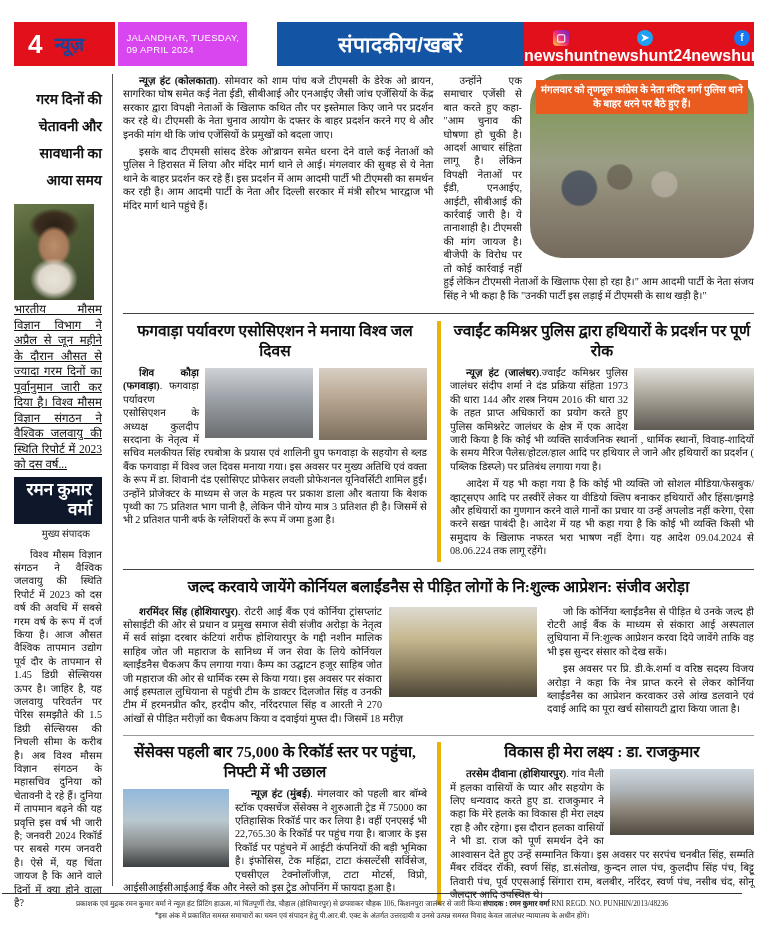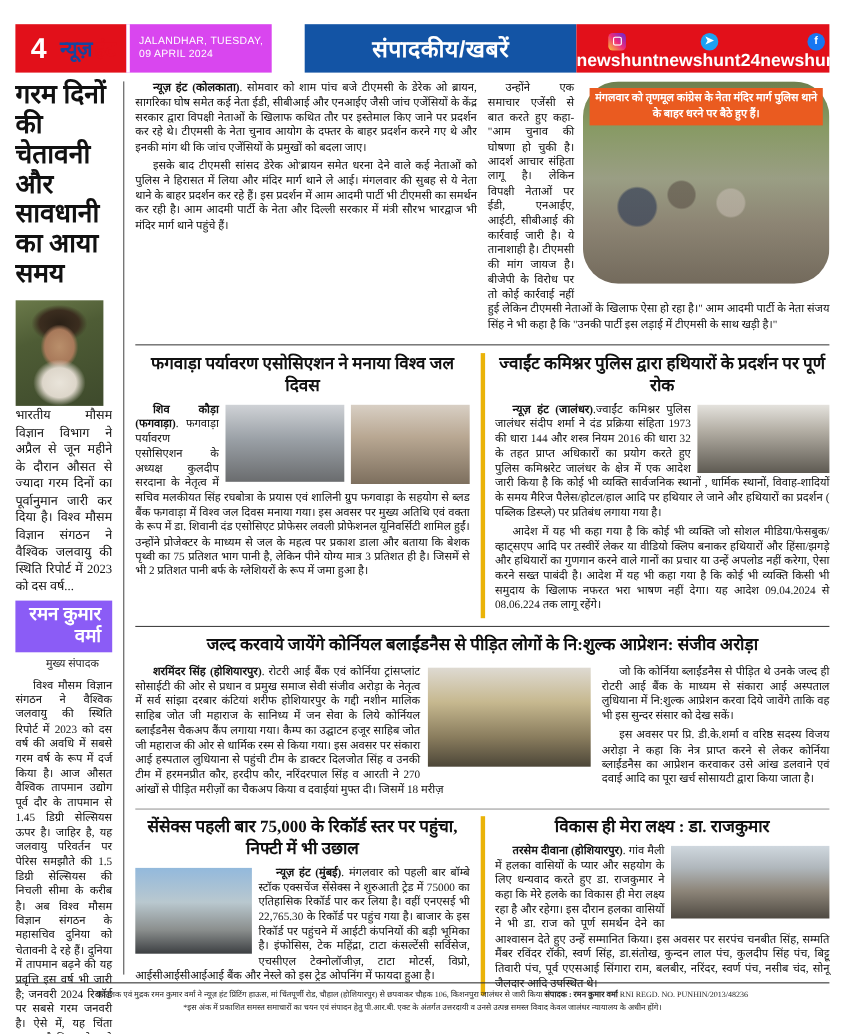--- a/index.html
+++ b/index.html
@@ -149,48 +149,49 @@
   .col-right {
     flex: 1 1 auto;
     padding-left: 10px;
     box-sizing: border-box;
   }
 
   
   .ed-title {
     font-family: "Liberation Serif", serif;
     font-weight: bold;
-    font-size: 24px;
+    font-size: 14px;
     line-height: 27px;
-    text-align: left;
-    margin: 0 0 8px 0;
+    text-align: right;
+    margin: 12px 0 8px 0;
   }
   .ed-intro-wrap {
     overflow: hidden;
+    text-decoration: underline;
   }
   .ed-photo {
     float: left;
     width: 80px;
     height: 96px;
     margin: 2px 8px 2px 0;
     background:
       radial-gradient(ellipse 34px 30px at 50% 78%, #e9e4da 0%, #ddd6ca 45%, rgba(221,214,202,0) 70%),
       radial-gradient(ellipse 22px 26px at 50% 44%, #b98f6b 0%, #a8795a 60%, rgba(168,121,90,0) 78%),
       radial-gradient(ellipse 30px 20px at 50% 22%, #2a2016 0%, #3b2d1f 60%, rgba(59,45,31,0) 85%),
       linear-gradient(160deg, #6b7a4a 0%, #4e5c35 35%, #3e4a2c 100%);
     border: 0;
   }
   .ed-intro {
     font-size: 11.5px;
     line-height: 15.5px;
     text-align: justify;
     margin: 0;
   }
   .ed-byline-bar {
-    background: #8b5cf6;
+    background: #0f172a;
     color: #fff;
     text-align: right;
     font-family: "Liberation Serif", serif;
     font-weight: bold;
     font-size: 17px;
     padding: 3px 10px 4px 0;
     margin: 4px 0 0 0;
     line-height: 20px;
   }
   .ed-byline-sub {
@@ -301,21 +302,21 @@
     width: 144px; height: 66px;
     float: right;
     margin: 2px 0 3px 6px;
     background: linear-gradient(180deg,#cfd7de 0%,#b0b7bc 30%,#8d8579 62%,#4f4a42 100%);
   }
   .clearfix::after { content: ""; display: block; clear: both; }
 
   
   .footer {
     position: absolute;
-    left: 14px;
+    left: 2px;
     top: 893px;
     width: 740px;
     border-top: 1.5px solid #333;
     padding-top: 5px;
     text-align: center;
   }
   .footer p {
     margin: 0 0 2px 0;
     font-size: 7.3px;
     line-height: 10px;

